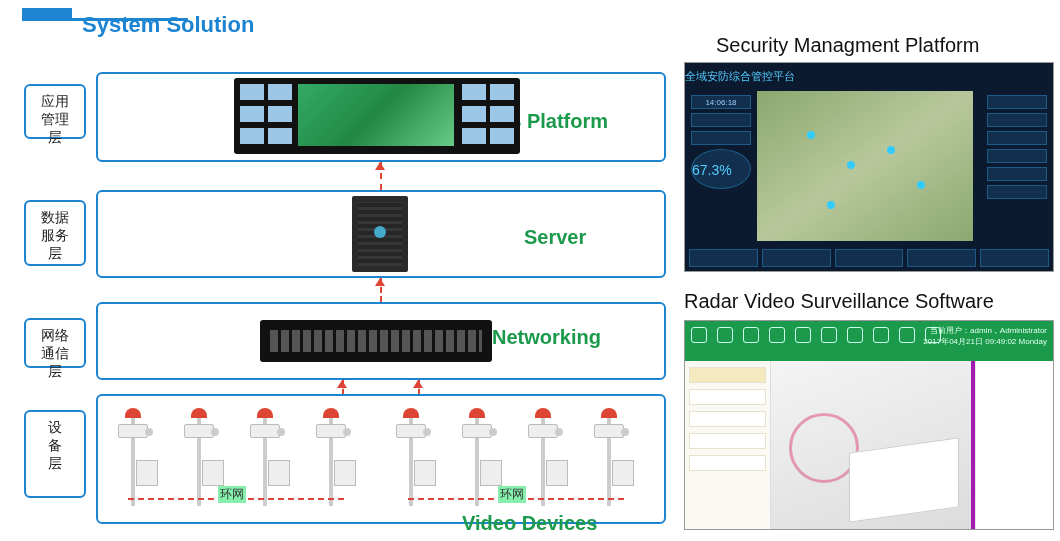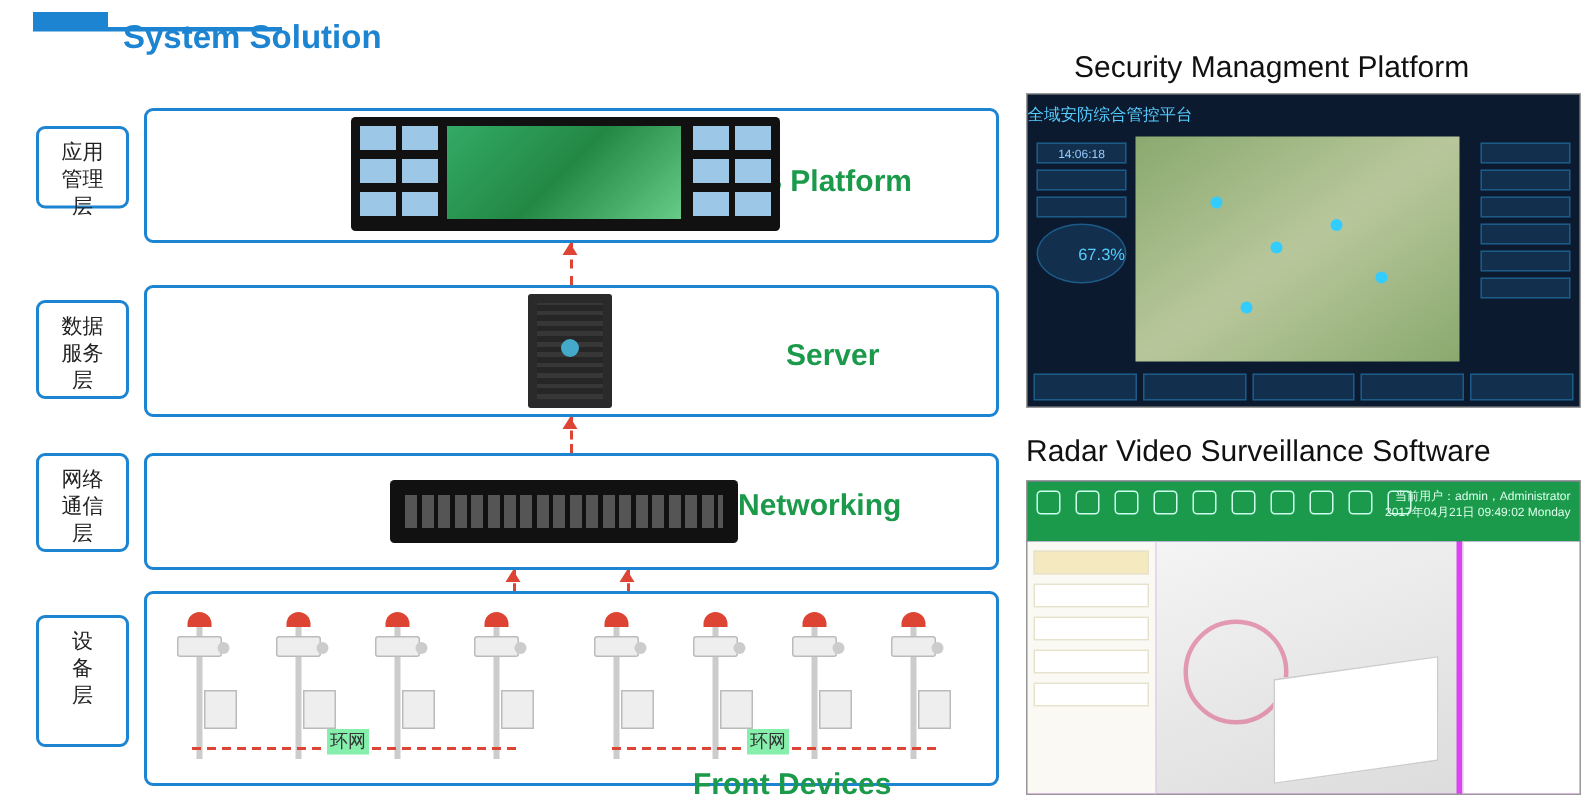--- a/index.html
+++ b/index.html
@@ -6,21 +6,21 @@
   *{box-sizing:border-box}
   .page{position:relative;width:1060px;height:541px}
   
   .hdr-bar{position:absolute;left:22px;top:8px;width:50px;height:12px;background:#1c84d1}
   .hdr-line{position:absolute;left:22px;top:18px;width:166px;height:3px;background:#1c84d1}
   .hdr-title{position:absolute;left:82px;top:12px;font-size:22px;font-weight:bold;color:#1c84d1}
   
   .tier-label{position:absolute;left:24px;width:62px;border:2px solid #1c84d1;border-radius:6px;text-align:center;font-size:14px;color:#222;padding:6px 0;line-height:18px;background:#fff}
   .tier-1{top:84px;height:55px}
   .tier-2{top:200px;height:66px}
-  .tier-3{top:302px;height:66px}
+  .tier-3{top:318px;height:50px}
   .tier-4{top:410px;height:88px}
   
   .tier-box{position:absolute;left:24px;border:2px solid #1c84d1;border-radius:6px;background:#fff}
   .tier-box-1{top:72px;left:96px;width:570px;height:90px}
   .tier-box-2{top:190px;left:96px;width:570px;height:88px}
   .tier-box-3{top:302px;left:96px;width:570px;height:78px}
   .tier-box-4{top:394px;left:96px;width:570px;height:130px}
   
   .tier-en{position:absolute;font-weight:bold;color:#1a9a4a;font-size:20px}
   .en-1{left:478px;top:110px}
@@ -57,21 +57,21 @@
   .dev .cam::after{content:"";position:absolute;right:-6px;top:3px;width:8px;height:8px;background:#ccc;border-radius:50%}
   .dev .box{position:absolute;left:26px;top:54px;width:22px;height:26px;background:#eee;border:1px solid #bbb}
   .ring-line{position:absolute;top:498px;height:0;border-top:2px dashed #d43}
   .ring-lbl{position:absolute;top:486px;font-size:12px;color:#333;background:#86efac;padding:0 2px}
   
   .r-title{position:absolute;font-size:20px;color:#111}
   .rt1{left:716px;top:34px}
   .rt2{left:684px;top:290px}
   .shot{position:absolute;left:684px;width:370px;border:1px solid #999}
   .shot1{top:62px;height:210px;background:#0b1a2e}
-  .shot2{top:320px;height:210px;background:#d946ef}
+  .shot2{top:320px;height:210px;background:#a21caf}
   
   .s1-title{position:absolute;top:6px;left:0;right:0;color:#5cf;font-size:11px}
   .s1-map{position:absolute;left:72px;top:28px;width:216px;height:150px;background:linear-gradient(145deg,#8aa96f,#b8c79b,#8aa96f)}
   .s1-side{position:absolute;top:28px;width:64px;height:150px}
   .s1-side.l{left:4px}
   .s1-side.r{right:4px}
   .s1-chip{height:14px;margin:4px 2px;background:#12304d;border:1px solid #1d5a88}
   .s1-bot{position:absolute;left:4px;right:4px;bottom:4px;height:18px;display:flex;gap:4px}
   .s1-bot div{flex:1;background:#12304d;border:1px solid #1d5a88}
   .s1-dot{position:absolute;width:8px;height:8px;border-radius:50%;background:#3cf}
@@ -101,21 +101,21 @@
 <div class="tier-label tier-4">设<br>备<br>层</div>
 
 <div class="tier-box tier-box-1"></div>
 <div class="tier-box tier-box-2"></div>
 <div class="tier-box tier-box-3"></div>
 <div class="tier-box tier-box-4"></div>
 
 <div class="tier-en en-1">VMS  Platform</div>
 <div class="tier-en en-2">Server</div>
 <div class="tier-en en-3">Networking</div>
-<div class="tier-en en-4">Front  Devices</div>
+<div class="tier-en en-4">Video  Devices</div>
 
 <div class="vconn vc1"></div>
 <div class="arrow-up au1"></div>
 <div class="vconn vc2"></div>
 <div class="arrow-up au2"></div>
 <div class="vconn vc3a"></div>
 <div class="arrow-up au3a"></div>
 <div class="vconn vc3b"></div>
 <div class="arrow-up au3b"></div>
 
@@ -198,21 +198,21 @@
 
 <div class="r-title rt2">Radar Video Surveillance Software</div>
 <div class="r-title rt1">Security Managment Platform</div>
 
 <div class="shot shot1">
   <div class="s1-title">全域安防综合管控平台</div>
   <div class="s1-side l">
     <div class="s1-chip" style="color:#9cf;font-size:8px;text-align:center;line-height:14px">14:06:18</div>
     <div class="s1-chip"></div>
     <div class="s1-chip"></div>
-    <div class="s1-chip" style="height:40px;border-radius:50%;color:#5cf;font-size:11px;text-align:right;line-height:40px">67.3%</div>
+    <div class="s1-chip" style="height:40px;border-radius:50%;color:#5cf;font-size:14px;text-align:left;line-height:40px">67.3%</div>
   </div>
   <div class="s1-map">
     <div class="s1-dot" style="left:50px;top:40px"></div>
     <div class="s1-dot" style="left:90px;top:70px"></div>
     <div class="s1-dot" style="left:130px;top:55px"></div>
     <div class="s1-dot" style="left:160px;top:90px"></div>
     <div class="s1-dot" style="left:70px;top:110px"></div>
   </div>
   <div class="s1-side r">
     <div class="s1-chip"></div>

